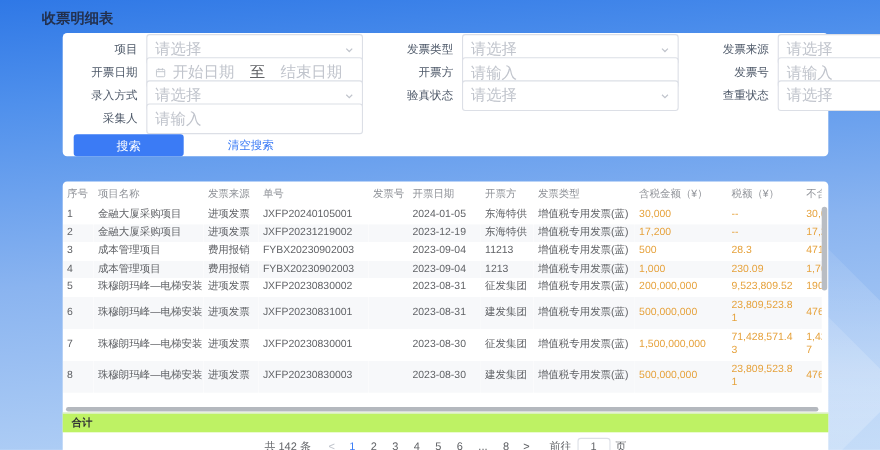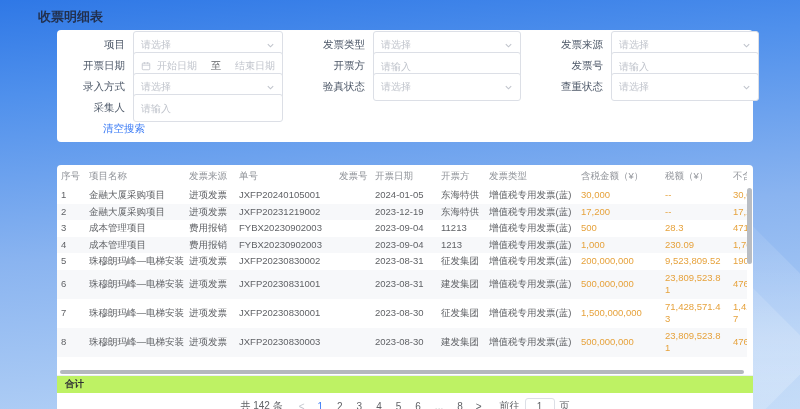--- a/index.html
+++ b/index.html
@@ -24,21 +24,21 @@
 
   .card { position:absolute; background:#fff; border-radius:4px; }
 
   
   .filter-card { left:57px; top:30px; width:696px; height:112px; padding:6px 14px 0 6px; }
   .fgrid { display:grid; grid-template-columns:1fr 1fr 1fr; column-gap:20px; row-gap:3px; }
   .field { display:flex; align-items:center; height:18px;justify-content:flex-end; }
   .flabel { width:62px; flex:none; text-align:right; margin-right:8px;
     font-size:10.5px; color:#4e5969; white-space:nowrap; }
   .control { flex:1; height:28px; border:1px solid #dcdfe6; border-radius:3px;
-    display:flex; align-items:center; padding:0 7px; background:#fff; font-size:10px;
+    display:flex; align-items:center; padding:0 7px; background:#fff; font-size:14px;
     color:#606266; min-width:0; }
   input.control { outline:none; }
   input.control::placeholder { color:#c0c4cc; }
   .ph { color:#c0c4cc; flex:1; white-space:nowrap; overflow:hidden; }
   .chev { flex:none; display:flex; }
   .daterange .ph { flex:none; }
   .sep { color:#606266; margin:0 14px; flex:none; }
   .cal { margin-right:6px; display:flex; flex:none; }
   .actions { margin-top:5px; display:flex; align-items:center; }
   .btn-primary { width:100px; height:20px; background:#3b7bf5; color:#fff; border:none;
@@ -183,20 +183,21 @@
             </svg>
           </span>
       </div>
     </div>
     <div class="field">
       <span class="flabel">采集人</span>
       <input class="control" placeholder="请输入" style="">
     </div>
   </div>
   <div class="actions">
+    <button class="btn-primary">搜索</button>
     <a class="clear-link">清空搜索</a>
   </div>
 </div>
 
 <div class="card table-card">
   <div class="table-wrap">
     <table>
       <colgroup>
         <col class="c0">
           <col class="c1">

